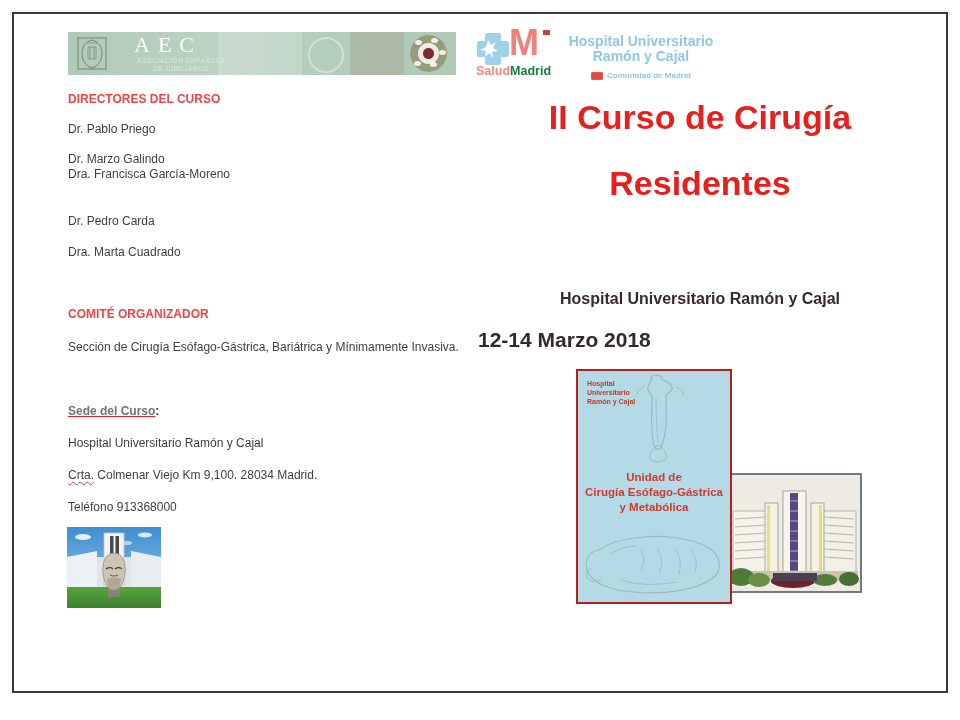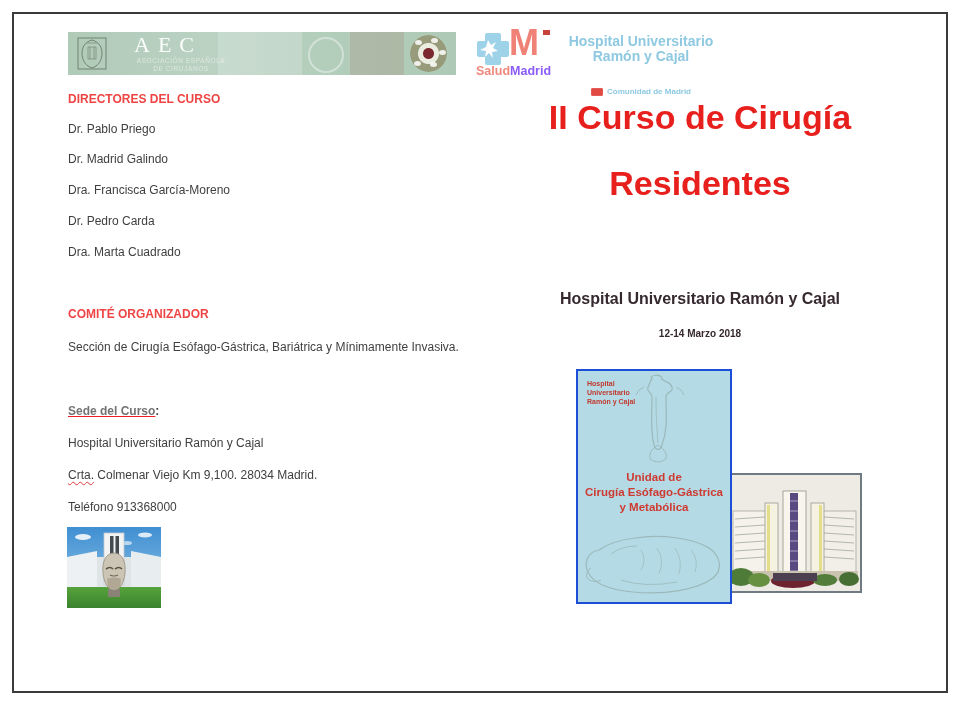--- a/index.html
+++ b/index.html
@@ -20,48 +20,48 @@
   .fade-engraving{position:absolute;left:282px;top:0;width:54px;height:43px;background:rgba(165,135,120,.28);}
   .fade-donut{position:absolute;left:342px;top:3px;width:37px;height:37px;border-radius:50%;
               background:radial-gradient(circle,#7c2830 0 5px,rgba(245,243,232,.85) 6px 10px,rgba(136,124,82,.60) 11px 18px,rgba(180,200,180,.2) 19px);}
   .fade-petal{position:absolute;width:7px;height:5px;border-radius:50%;background:rgba(255,255,255,.85);}
 
   .salud-block{position:absolute;left:475px;top:30px;width:86px;height:48px;}
   .salud-m{position:absolute;left:34px;top:-8px;font-size:36px;font-weight:bold;color:#ef8176;
            font-family:"Liberation Sans",sans-serif;}
   .salud-tag{position:absolute;left:68px;top:0px;width:7px;height:5px;background:#c8403a;}
   .salud-word{position:absolute;left:1px;top:34px;font-size:12.5px;font-weight:bold;}
-  .salud-word .s{color:#f0897d;} .salud-word .m{color:#8b5cf6;}
+  .salud-word .s{color:#f0897d;} .salud-word .m{color:#15803d;}
 
   .hosp-logo{position:absolute;left:556px;top:34px;width:170px;text-align:center;
              color:#8ec9e1;font-weight:bold;font-size:14px;line-height:15px;}
-  .comunidad{display:flex;align-items:center;justify-content:center;gap:4px;margin-top:20px;
+  .comunidad{display:flex;align-items:center;justify-content:center;gap:4px;margin-top:4px;
              font-size:8px;font-weight:bold;color:#8ec9e1;}
   .flag{width:12px;height:8px;background:#e04a42;border-radius:1px;box-shadow:inset 0 0 1px #fff;}
 
   
   .lc{position:absolute;left:68px;font-size:12px;color:#3f3f3f;white-space:nowrap;}
   .red-head{color:#ef4444;font-weight:bold;}
   .venue-head{color:#737373;font-weight:bold;text-decoration:underline;text-decoration-color:#ee1c24;}
   .venue-colon{color:#3f3f3f;text-decoration:none;font-weight:bold;}
   .wavy{text-decoration:underline wavy #e23a3a;text-decoration-thickness:1px;text-underline-offset:2px;}
 
   .campus-photo{position:absolute;left:67px;top:527px;width:94px;height:81px;}
 
   
   .title-box{position:absolute;left:478px;top:84px;width:444px;text-align:center;
              color:#e8201d;font-weight:bold;font-size:34px;}
   .title-box .tl{line-height:66px;height:66px;}
   .subtitle{position:absolute;left:478px;top:290px;width:444px;text-align:center;
             font-size:16px;font-weight:bold;color:#35282e;}
-  .dates{position:absolute;left:478px;top:328px;width:444px;text-align:center;
-         font-size:10px;font-weight:bold;color:#35282e;}
+  .dates{position:absolute;left:478px;top:328px;width:444px;text-align:left;
+         font-size:21px;font-weight:bold;color:#35282e;}
 
   .book{position:absolute;left:576px;top:369px;width:152px;height:231px;background:#b4dae6;
-        border:2px solid #1d4ed8;z-index:2;}
+        border:2px solid #b91c1c;z-index:2;}
   .book-corner{position:absolute;left:9px;top:8px;font-size:7px;line-height:9px;
                color:#c0392f;font-weight:bold;}
   .book-unit{position:absolute;left:0;top:99px;width:100%;text-align:center;color:#cf3a30;
              font-weight:bold;font-size:11.5px;line-height:15px;}
   .sketch{position:absolute;opacity:.75;}
 
   .building-pic{position:absolute;left:727px;top:473px;width:131px;height:116px;
                 border:2px solid #707a82;background:#edebe4;z-index:1;}
 </style>
 </head>
@@ -109,22 +109,22 @@
     <div>Hospital Universitario</div>
     <div>Ramón y Cajal</div>
     <div class="comunidad">
       <span class="flag"></span>
       <span>Comunidad de Madrid</span>
     </div>
   </div>
 
   <div class="lc red-head" style="top:92px;">DIRECTORES DEL CURSO</div>
   <div class="lc" style="top:122px;">Dr. Pablo Priego</div>
-  <div class="lc" style="top:152px;">Dr. Madrid Galindo</div>
-  <div class="lc" style="top:183px;">Dra. Francisca García-Moreno</div>
+  <div class="lc" style="top:152px;">Dr. Marzo Galindo</div>
+  <div class="lc" style="top:167px;">Dra. Francisca García-Moreno</div>
   <div class="lc" style="top:214px;">Dr. Pedro Carda</div>
   <div class="lc" style="top:245px;">Dra. Marta Cuadrado</div>
 
   <div class="lc red-head" style="top:307px;">COMITÉ ORGANIZADOR</div>
   <div class="lc" style="top:340px;">Sección de Cirugía Esófago-Gástrica, Bariátrica y Mínimamente Invasiva.</div>
 
   <div class="lc" style="top:404px;"><span class="venue-head">Sede del Curso</span><span class="venue-colon">:</span></div>
   <div class="lc" style="top:436px;">Hospital Universitario Ramón y Cajal</div>
   <div class="lc" style="top:468px;text-align:center;"><span class="wavy">Crta.</span><span> Colmenar Viejo Km 9,100. 28034 Madrid.</span></div>
   <div class="lc" style="top:500px;">Teléfono 913368000</div>

